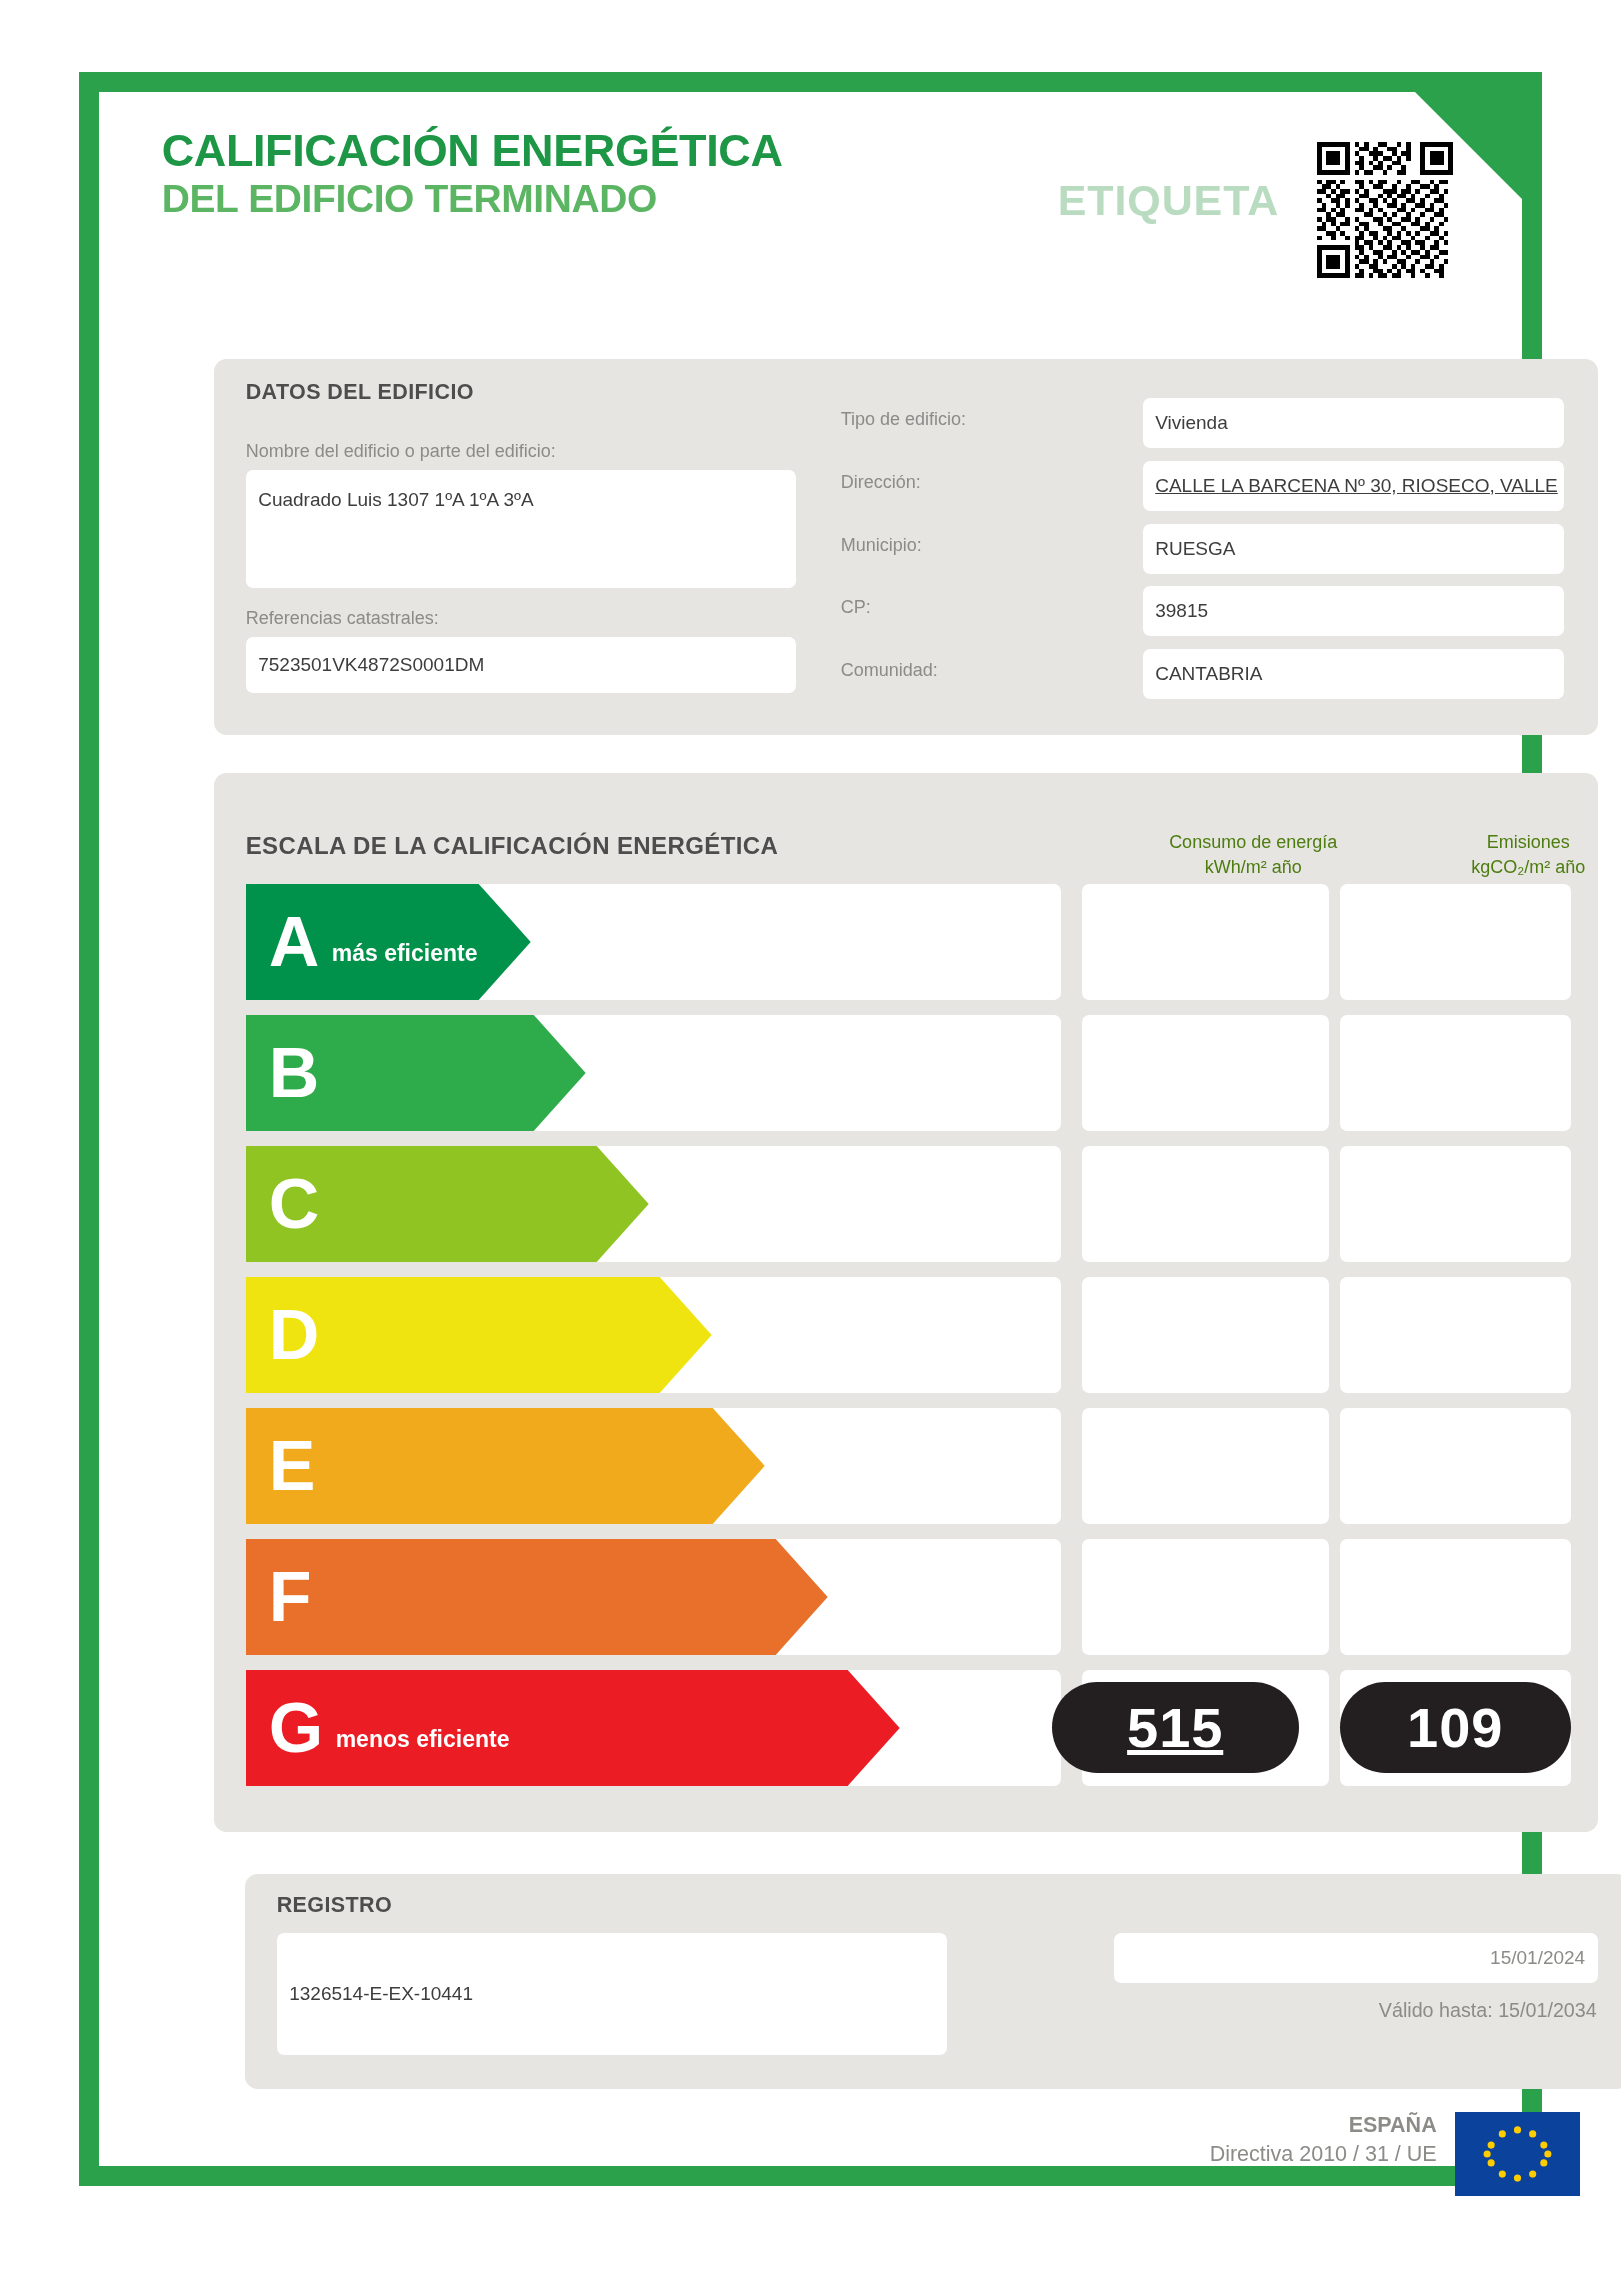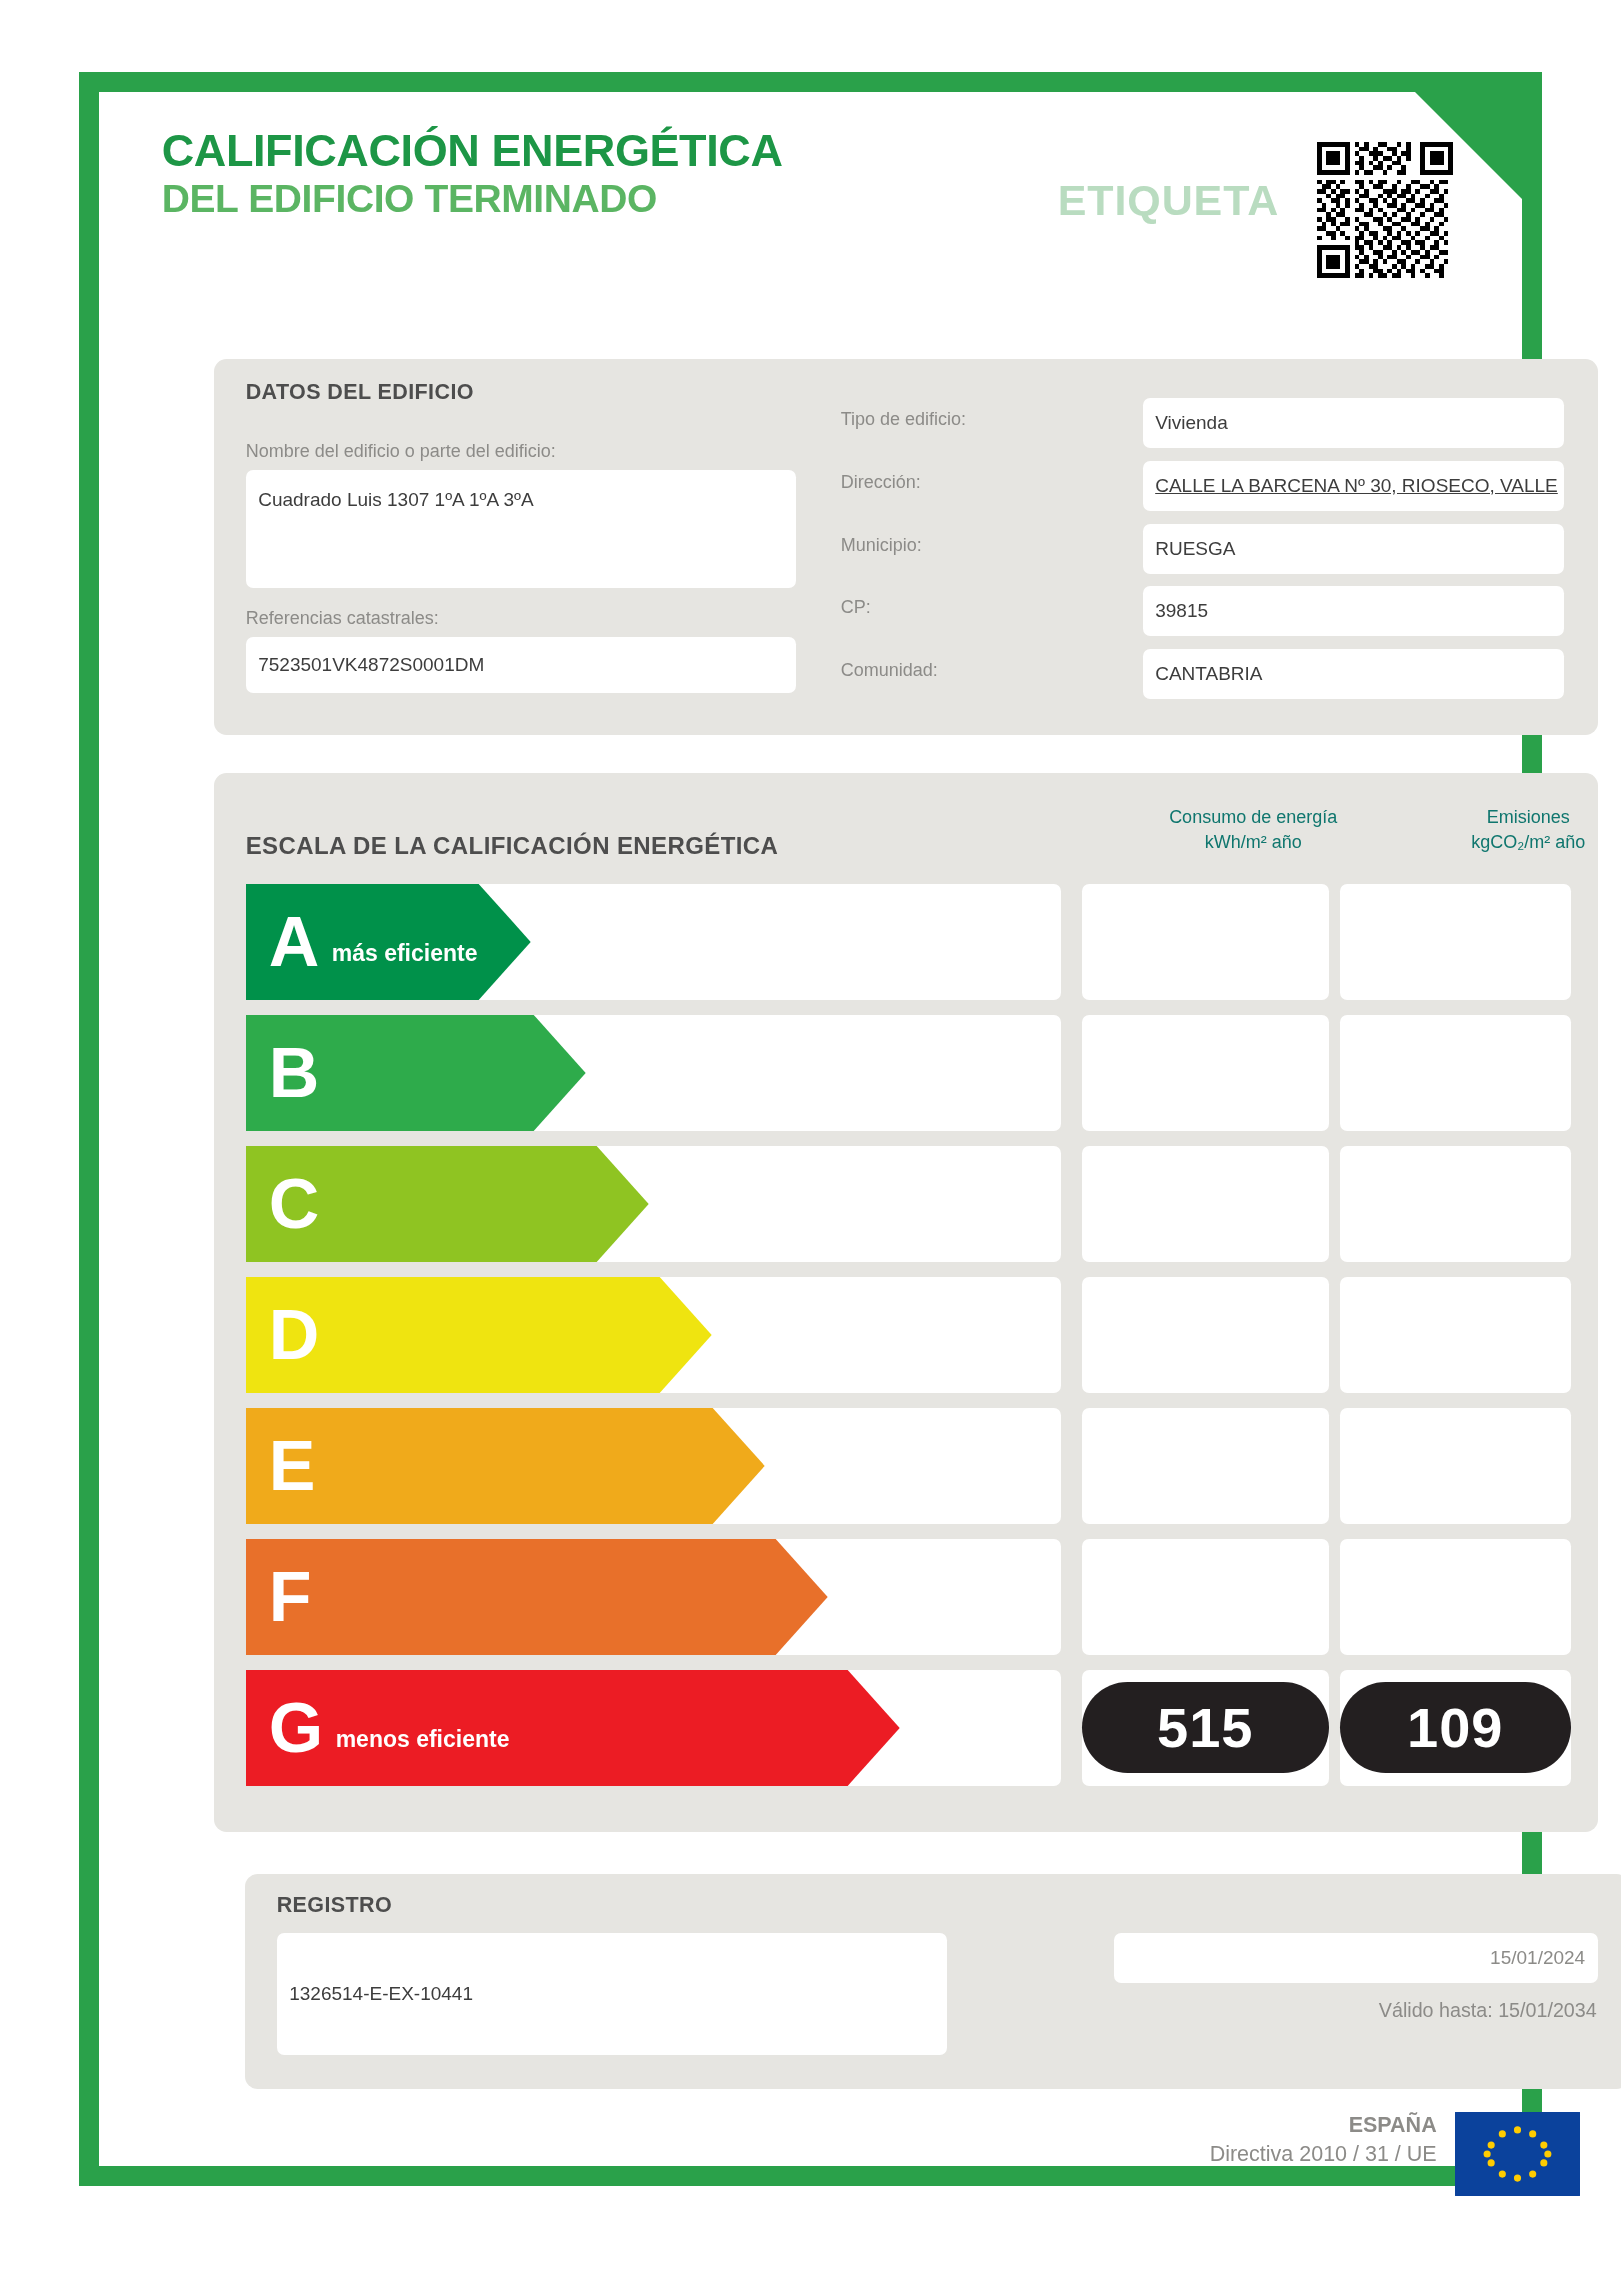--- a/index.html
+++ b/index.html
@@ -166,22 +166,23 @@
     top: 681px;
     width: 1384px;
     height: 1059px;
   }
   #escala-panel .panel-title { left: 32px; top: 59px; font-size: 24px; }
 
   .col-header {
     position: absolute;
     text-align: center;
     font-size: 18px;
-    color: #0f766e;
+    color: #4d7c0f;
     line-height: 25px;
+    margin-top: 25px;
   }
   #hdr-consumo  { left: 905px; top: 32px; width: 269px; }
   #hdr-emision  { left: 1180px; top: 32px; width: 269px; }
 
   .scale-rows {
     position: absolute;
     left: 32px;
     top: 104px;
     width: 1325px;
   }
@@ -229,21 +230,21 @@
     background: #231f20;
     border-radius: 46px;
     color: #ffffff;
     font-size: 56px;
     font-weight: bold;
     display: flex;
     align-items: center;
     justify-content: center;
     letter-spacing: 0.9px;
   }
-  .pill-consumo { left: 836px; width: 247px; }
+  .pill-consumo { left: 806px; width: 247px; text-decoration: underline; }
   .pill-emision { left: 1094px; width: 231px; }
 
   
   #registro-panel {
     left: 115px;
     top: 1782px;
     width: 1384px;
     height: 215px;
     margin-left: 31px;
   }

